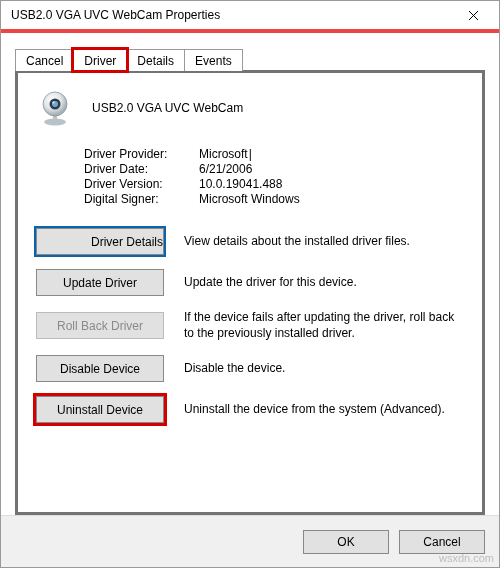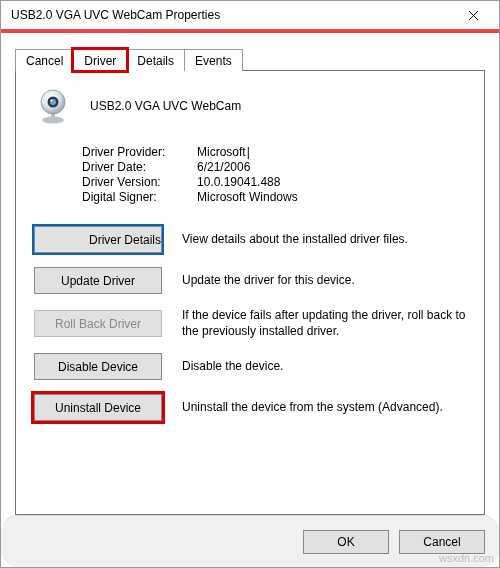--- a/index.html
+++ b/index.html
@@ -56,21 +56,21 @@
     position: relative;
   }
   .tab.inactive { background: #fff; }
   .tab.active  { background: #fff; z-index: 3; }
   .tab.highlighted {
     outline: 3px solid #d40000;
     outline-offset: -1px;
     z-index: 4;
   }
   .tabpanel {
-    border: 1px solid #737373;
+    border: 3px solid #737373;
     flex: 1;
     padding: 16px 15px 12px 18px;
     margin-top: -1px;
   }
 
   .device-header {
     display: flex;
     align-items: center;
     gap: 18px;
     margin-bottom: 20px;
@@ -127,21 +127,20 @@
 
   .footer {
     height: 52px;
     background: #f0f0f0;
     border-top: 1px solid #ddd;
     display: flex;
     justify-content: flex-end;
     align-items: center;
     gap: 10px;
     padding-right: 14px;
-    border-radius: 17px;
   }
   .footer button {
     width: 86px; height: 24px;
     background: #e1e1e1;
     border: 1px solid #888;
     font-family: inherit;
     font-size: 12px;
     cursor: pointer;
   }
   .watermark {

